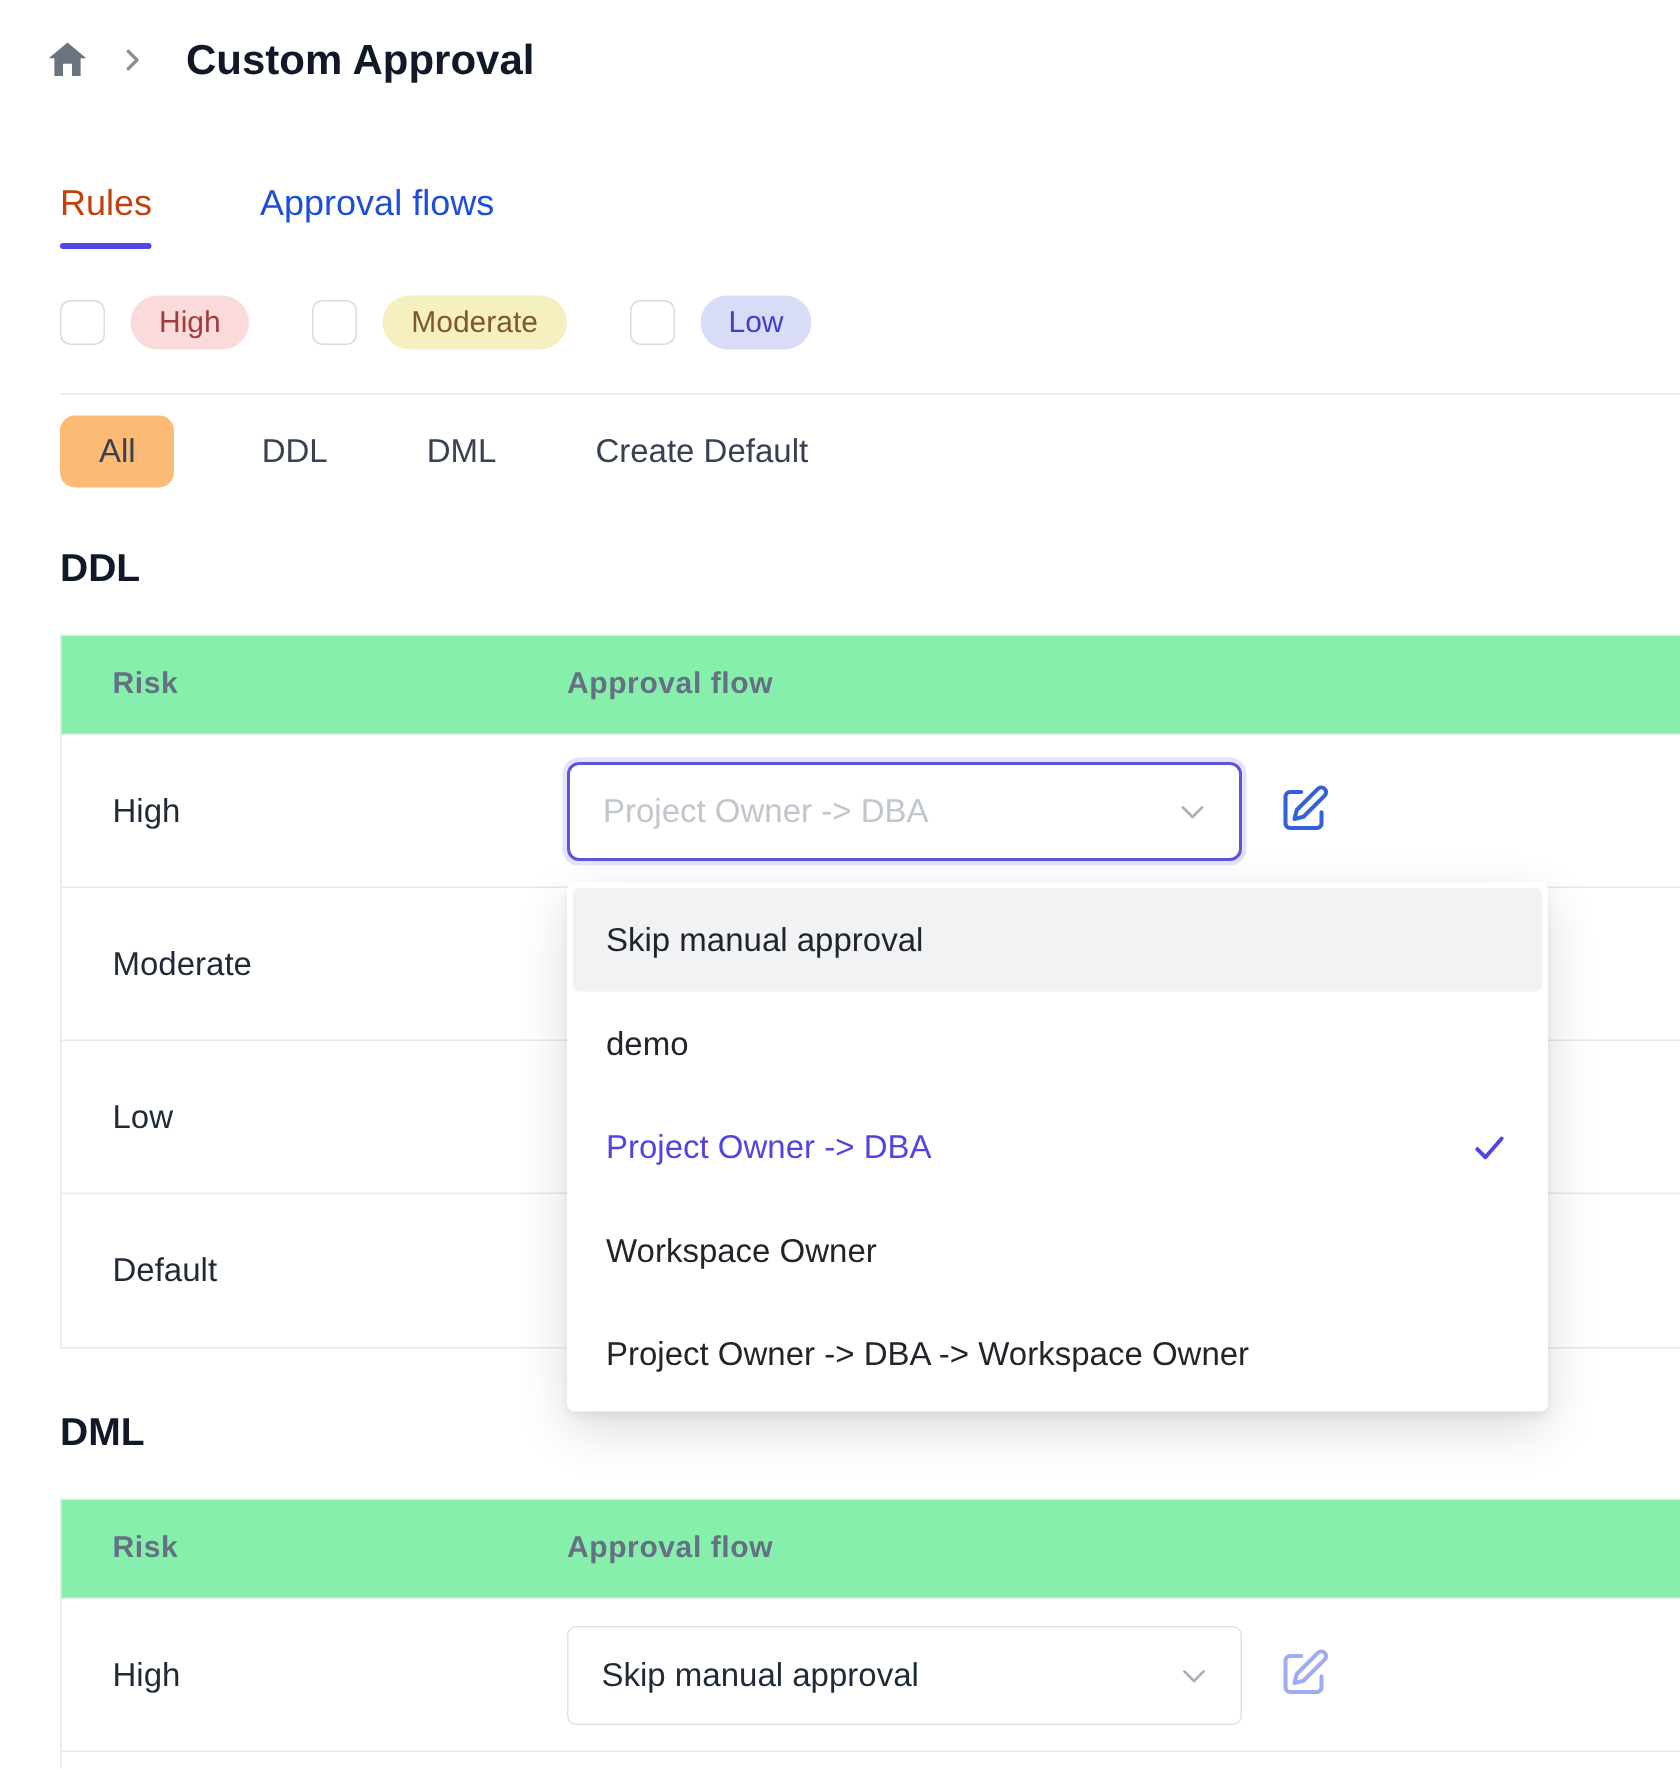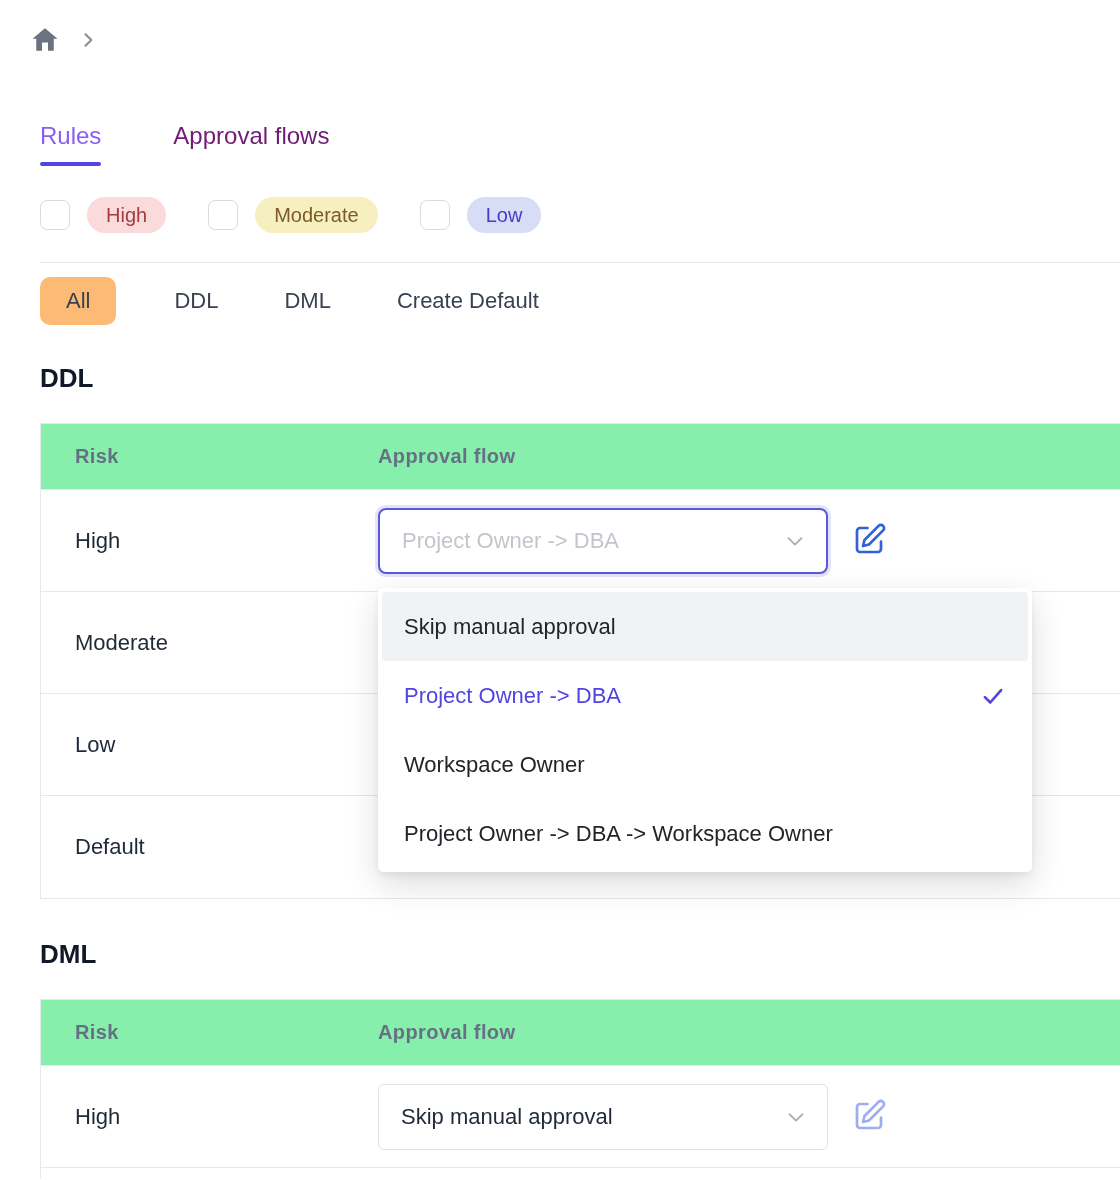--- a/index.html
+++ b/index.html
@@ -7,22 +7,22 @@
     font-family:"Liberation Sans","DejaVu Sans",sans-serif; color:#1f2937; position:relative; }
 
   
   .breadcrumb { margin:22px 0 0 30px; height:36px; display:flex; align-items:center; gap:18px; }
   .breadcrumb .home-ic { width:30px; height:30px; color:#6b7280; }
   .breadcrumb .chev-ic { width:20px; height:20px; color:#8a8f98; }
   .breadcrumb .bc-title { font-size:28px; font-weight:600; color:#111827; margin-left:8px; }
 
   
   .tabs { margin:64px 0 0 40px; display:flex; gap:72px; }
-  .tab { font-size:24px; font-weight:500; color:#701a75; cursor:pointer; }
-  .tab.active { color:#8b5cf6; }
+  .tab { font-size:24px; font-weight:500; color:#1d4ed8; cursor:pointer; }
+  .tab.active { color:#c2410c; }
   .tab .underline { height:4px; border-radius:2px; background:transparent; margin-top:12px; }
   .tab.active .underline { background:#4f46e5; }
 
   
   .risk-row { margin:30px 0 0 40px; display:flex; align-items:center; gap:42px; height:38px; }
   .risk-item { display:flex; align-items:center; gap:17px; }
   .checkbox { width:30px; height:30px; border:1.5px solid #d8dbe1; border-radius:7px; background:#fff; cursor:pointer; }
   .badge { font-size:20px; padding:6px 19px; border-radius:999px; line-height:1.2; }
 
   .divider { margin-top:28px; margin-left:40px; height:1px; background:#e5e7eb; }
@@ -75,20 +75,21 @@
 </head>
 <body>
 
 <div class="breadcrumb">
   <svg class="home-ic" viewBox="0 0 24 24" fill="currentColor">
     <path d="M12 2.6 22 11h-3v9.5h-4.6V14h-4.8v6.5H5V11H2z"></path>
   </svg>
   <svg class="chev-ic" viewBox="0 0 24 24" fill="none" stroke="currentColor" stroke-width="2.6" stroke-linecap="round" stroke-linejoin="round">
     <polyline points="9 5 16 12 9 19"></polyline>
   </svg>
+  <span class="bc-title">Custom Approval</span>
 </div>
 
 <div class="tabs">
   <div class="tab active">
     <div>Rules</div>
     <div class="underline"></div>
   </div>
   <div class="tab">
     <div>Approval flows</div>
     <div class="underline"></div>
@@ -179,20 +180,23 @@
       </button>
     </div>
   </div>
   <div class="trow" style="height:11px;border-bottom:none;"></div>
 </div>
 
 <div class="dropdown-panel">
   <div class="option highlighted">
     <span>Skip manual approval</span>
   </div>
+  <div class="option">
+    <span>demo</span>
+  </div>
   <div class="option selected">
     <span>Project Owner -&gt; DBA</span>
     <svg class="check-ic" viewBox="0 0 24 24" fill="none" stroke="currentColor" stroke-width="2.4" stroke-linecap="round" stroke-linejoin="round">
         <polyline points="4.5 13 9.5 18 19.5 6.5"></polyline>
       </svg>
   </div>
   <div class="option">
     <span>Workspace Owner</span>
   </div>
   <div class="option">

